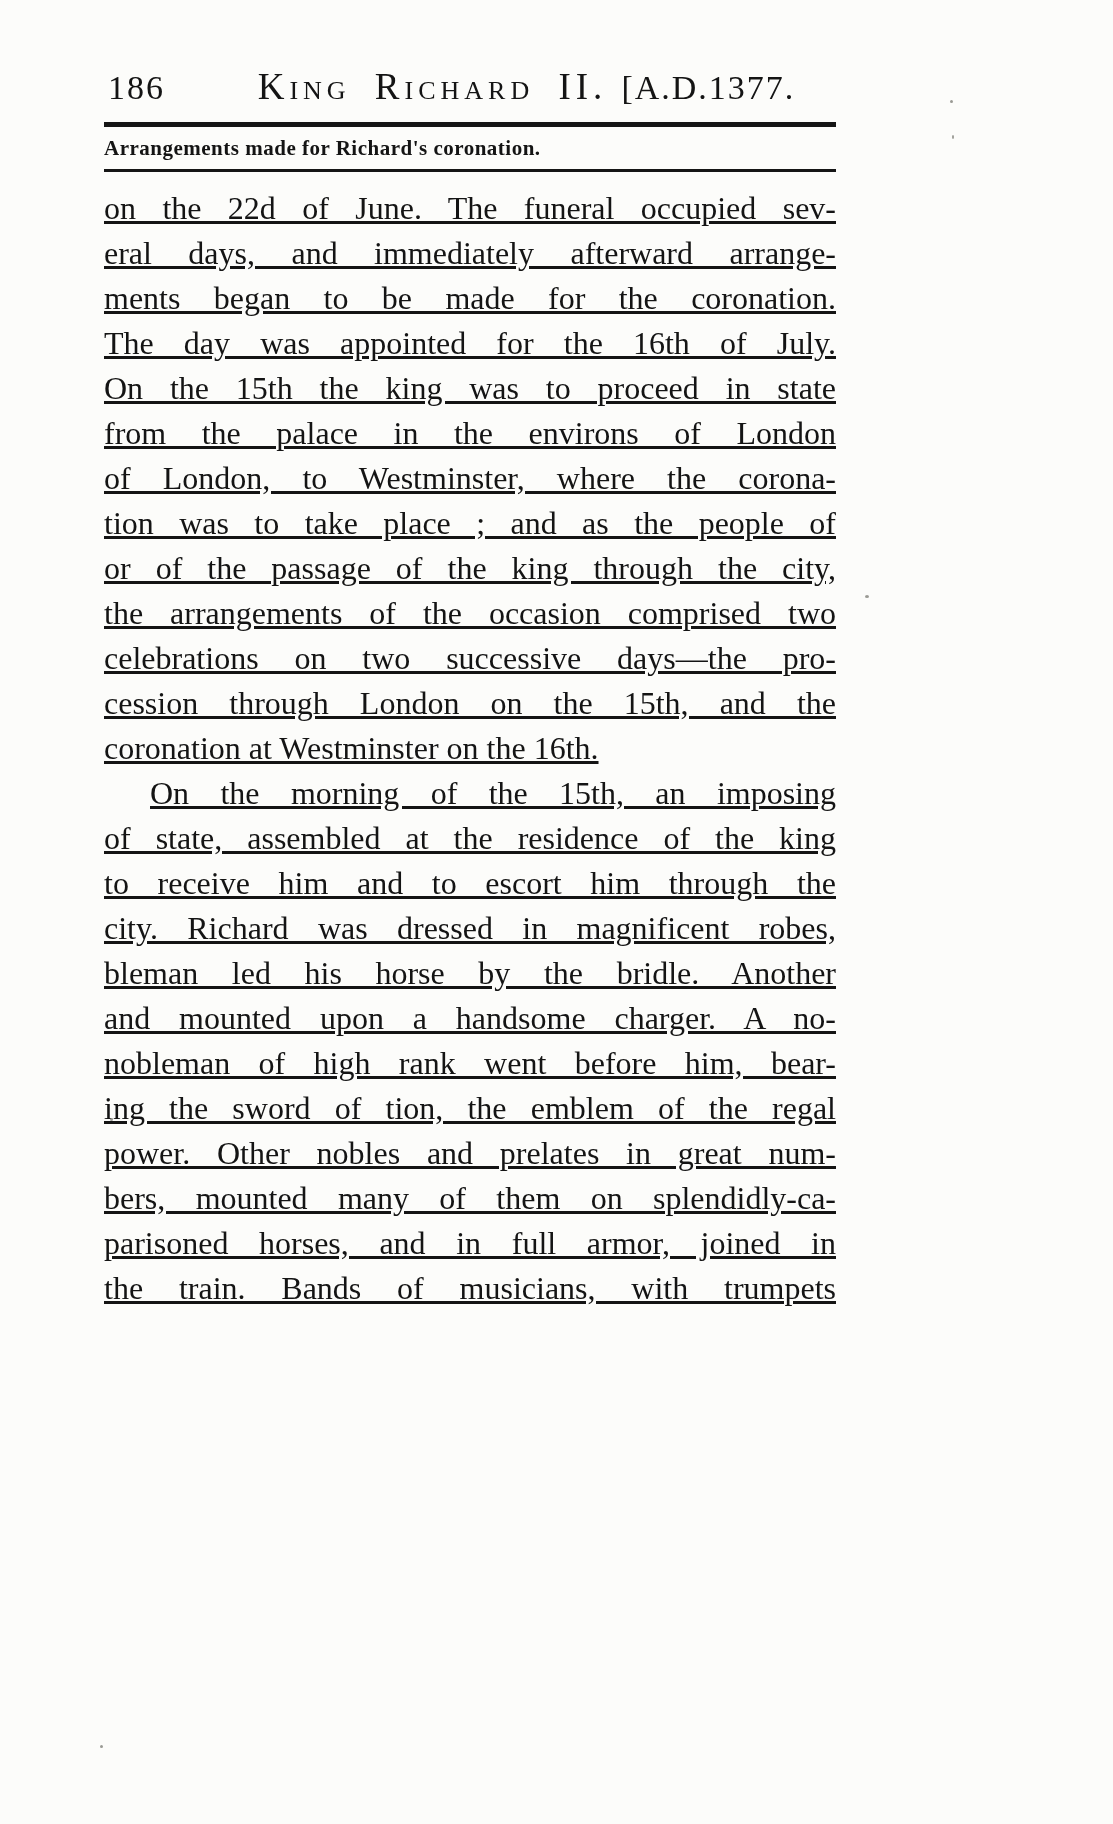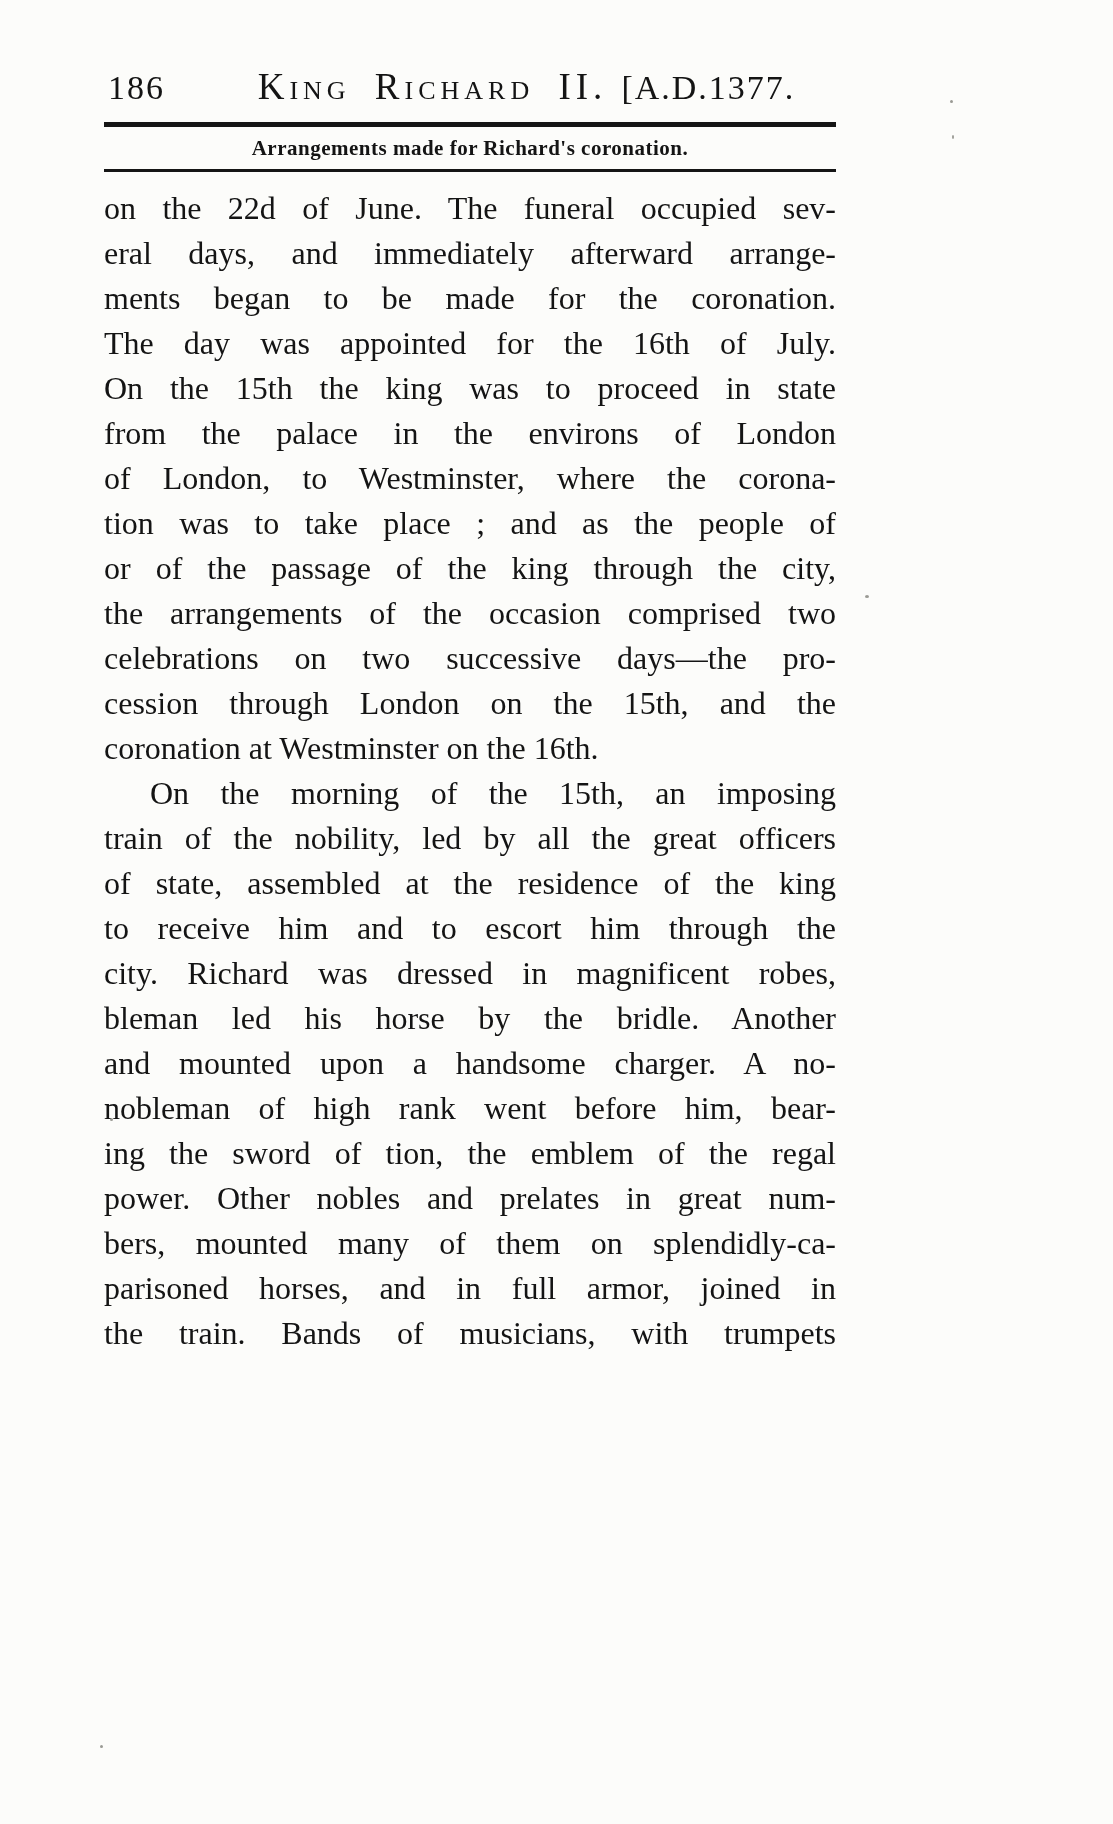--- a/index.html
+++ b/index.html
@@ -50,40 +50,41 @@
     font-size: 34px;
     letter-spacing: 2px;
     margin-left: 10px;
   }
   .rule-thick {
     margin-top: 14px;
     height: 0;
     border-top: 5px solid #151515;
   }
   .running-head {
-    text-align: center;
+    text-align: left;
     font-weight: bold;
     font-size: 21px;
     letter-spacing: 0.5px;
     margin-top: 9px;
   }
   .rule-thin {
     margin-top: 8px;
     height: 0;
     border-top: 3px solid #151515;
   }
   .body-text {
     margin-top: 14px;
     font-size: 32px;
     line-height: 45px;
   }
   .paragraph { margin: 0; }
   .line {
     white-space: normal;
     text-align: left;
+    text-decoration: underline;
   }
   .line.just {
     text-align: justify;
     text-align-last: justify;
   }
   .line.indent {
     text-indent: 46px;
   }
   
   .speck {
@@ -123,21 +124,20 @@
           <div class="line just">of London, to Westminster, where the corona-</div>
           <div class="line just">tion was to take place ; and as the people of</div>
           <div class="line just">or of the passage of the king through the city,</div>
           <div class="line just">the arrangements of the occasion comprised two</div>
           <div class="line just">celebrations on two successive days—the pro-</div>
           <div class="line just">cession through London on the 15th, and the</div>
           <div class="line">coronation at Westminster on the 16th.</div>
         </div>
         <div class="paragraph">
           <div class="line just indent">On the morning of the 15th, an imposing</div>
-          <div class="line just">train of the nobility, led by all the great officers</div>
           <div class="line just">of state, assembled at the residence of the king</div>
           <div class="line just">to receive him and to escort him through the</div>
           <div class="line just">city.  Richard was dressed in magnificent robes,</div>
           <div class="line just">bleman led his horse by the bridle.  Another</div>
           <div class="line just">and mounted upon a handsome charger.  A no-</div>
           <div class="line just">nobleman of high rank went before him, bear-</div>
           <div class="line just">ing the sword of tion, the emblem of the regal</div>
           <div class="line just">power.  Other nobles and prelates in great num-</div>
           <div class="line just">bers, mounted many of them on splendidly-ca-</div>
           <div class="line just">parisoned horses, and in full armor, joined in</div>

